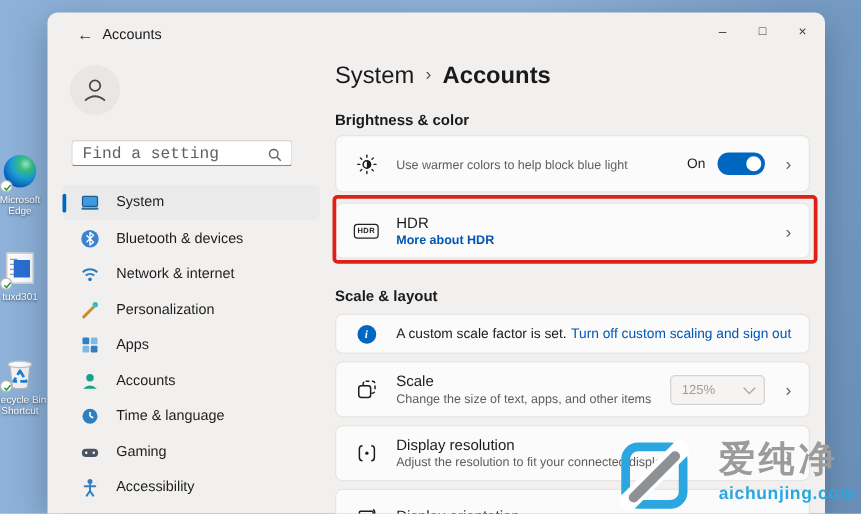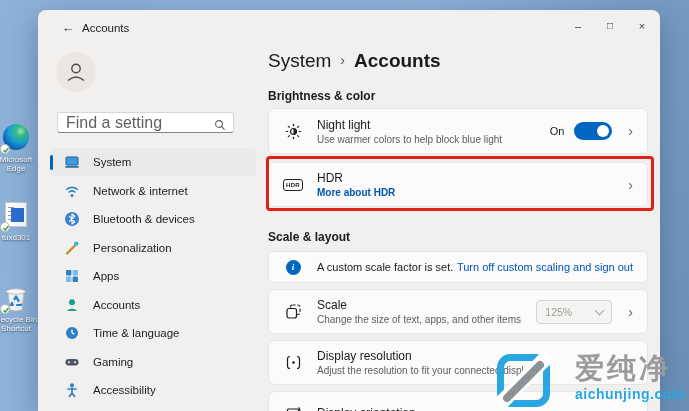--- a/index.html
+++ b/index.html
@@ -30,21 +30,21 @@
   .win-title{position:absolute;left:44px;top:12px;font-size:11.5px;color:#1b1b1b;}
   .win-controls{position:absolute;right:2px;top:5px;display:flex;}
   .ctrl{width:32px;height:22px;text-align:center;line-height:22px;font-size:11px;color:#3c3c3c;cursor:pointer;}
   .ctrl.max{font-size:10px;}
   
   .avatar{position:absolute;left:18px;top:42px;width:40px;height:40px;border-radius:50%;
     background:#e9e6e4;display:flex;align-items:center;justify-content:center;}
   .search-box{position:absolute;left:19px;top:102px;width:177px;height:21px;background:#fff;
     border:1px solid #d8d5d2;border-bottom:1px solid #87847f;border-radius:3px;box-sizing:border-box;}
   .search-box input{width:100%;height:100%;border:none;outline:none;background:transparent;
-    font-family:Liberation Sans, sans-serif;font-size:16px;color:#333;padding:0 24px 0 8px;box-sizing:border-box;}
+    font-family:Liberation Mono, monospace;font-size:13px;color:#333;padding:0 24px 0 8px;box-sizing:border-box;}
   .search-box input::placeholder{color:#5f5f5f;}
   .search-glyph{position:absolute;right:7px;top:4px;}
   .nav{position:absolute;left:12px;top:138px;width:206px;}
   .nav-item{position:relative;height:28px;border-radius:5px;display:flex;align-items:center;
     padding-left:14px;gap:13px;margin-bottom:0.5px;font-size:11.5px;color:#1d1d1d;cursor:pointer;box-sizing:border-box;}
   .nav-item.selected{background:#eaeaea;}
   .nav-item.selected::before{content:"";position:absolute;left:0;top:6.5px;width:3px;height:15px;
     border-radius:2px;background:#0067c0;}
   .nav-ic{width:16px;height:16px;flex:none;display:flex;align-items:center;justify-content:center;}
   
@@ -164,35 +164,35 @@
         <svg width="16" height="16" viewBox="0 0 16 16">
             <rect x="2" y="3" width="12" height="8" rx="1" fill="#3f9bdc" stroke="#1b5c96" stroke-width="1"></rect>
             <rect x="1.2" y="12" width="13.6" height="1.8" rx="0.9" fill="#2c6e9e"></rect>
           </svg>
       </span>
       <span>System</span>
     </div>
     <div class="nav-item">
       <span class="nav-ic">
         <svg width="16" height="16" viewBox="0 0 16 16">
+            <circle cx="8" cy="8" r="7" fill="#3b82d0"></circle>
+            <path d="M5.2 5.2 L10.8 10.8 L8 13 L8 3 L10.8 5.2 L5.2 10.8" fill="none" stroke="#fff" stroke-width="1.1" stroke-linejoin="round"></path>
+          </svg>
+      </span>
+      <span>Bluetooth &amp; devices</span>
+    </div>
+    <div class="nav-item">
+      <span class="nav-ic">
+        <svg width="16" height="16" viewBox="0 0 16 16">
             <path d="M2.2 6.8 A8.2 8.2 0 0 1 13.8 6.8" fill="none" stroke="#2f7fc2" stroke-width="1.6"></path>
             <path d="M4.6 9.4 A5.2 5.2 0 0 1 11.4 9.4" fill="none" stroke="#2f7fc2" stroke-width="1.6"></path>
             <circle cx="8" cy="12.4" r="1.5" fill="#2f7fc2"></circle>
           </svg>
       </span>
       <span>Network &amp; internet</span>
-    </div>
-    <div class="nav-item">
-      <span class="nav-ic">
-        <svg width="16" height="16" viewBox="0 0 16 16">
-            <circle cx="8" cy="8" r="7" fill="#3b82d0"></circle>
-            <path d="M5.2 5.2 L10.8 10.8 L8 13 L8 3 L10.8 5.2 L5.2 10.8" fill="none" stroke="#fff" stroke-width="1.1" stroke-linejoin="round"></path>
-          </svg>
-      </span>
-      <span>Bluetooth &amp; devices</span>
     </div>
     <div class="nav-item">
       <span class="nav-ic">
         <svg width="16" height="16" viewBox="0 0 16 16">
             <line x1="3" y1="13.5" x2="10.5" y2="6" stroke="#c58f2a" stroke-width="2.4" stroke-linecap="round"></line>
             <circle cx="12.2" cy="3.8" r="2.2" fill="#3fb6c9"></circle>
           </svg>
       </span>
       <span>Personalization</span>
     </div>
@@ -264,21 +264,20 @@
             <line x1="1.2" y1="8.5" x2="2.8" y2="8.5"></line>
             <line x1="14.2" y1="8.5" x2="15.8" y2="8.5"></line>
             <line x1="3.3" y1="3.3" x2="4.4" y2="4.4"></line>
             <line x1="12.6" y1="12.6" x2="13.7" y2="13.7"></line>
             <line x1="3.3" y1="13.7" x2="4.4" y2="12.6"></line>
             <line x1="12.6" y1="4.4" x2="13.7" y2="3.3"></line>
           </g>
         </svg>
     </span>
     <div class="card-text">
-      <div class="card-title">Night light</div>
       <div class="card-desc">Use warmer colors to help block blue light</div>
     </div>
     <span class="on-label">On</span>
     <span class="toggle">
         <span class="knob"></span>
       </span>
     <span class="chev">›</span>
   </div>
 
   <div class="card" style="top:152px;height:45px;">

